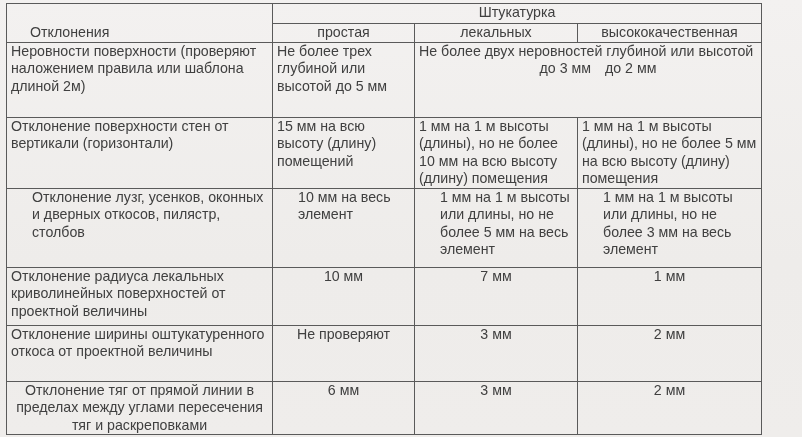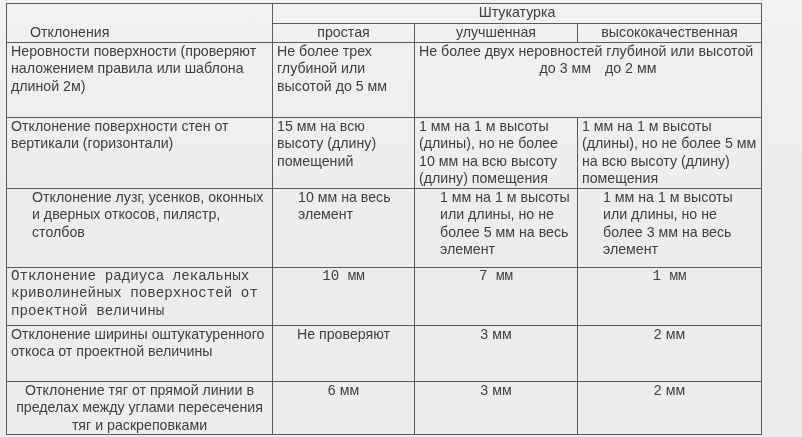--- a/index.html
+++ b/index.html
@@ -17,21 +17,21 @@
   .c3{width:163px;}
   .c4{width:184px;}
   .center{text-align:center;}
   .hdr-top td{height:19px;}
   .hdr-bot td,.hdr-bot th{height:16px;}
   .blank-corner{border-bottom:none;}
   .dev-label{border-top:none;}
   .r1 td{height:74px;}
   .r2 td{height:70px;margin-top:14px;}
   .r3 td{height:78px;padding-left:25px;}
-  .r4 td{height:57px;font-family:Liberation Mono, monospace;}
+  .r4 td{height:57px;}
   .r5 td{height:55px;margin-top:15px;}
   .r6 td{height:52px;text-align:center;}
   .split{display:flex;}
   .split span{display:block;}
 </style>
 </head>
 <body>
 
 <div class="page">
   <table>
@@ -42,21 +42,21 @@
         <col class="c4">
     </colgroup>
     <tbody>
         <tr class="hdr-top">
       <td class="blank-corner"></td>
       <td colspan="3" class="center">Штукатурка</td>
     </tr>
     <tr class="hdr-bot">
       <th class="dev-label" style="text-align:left;padding-left:23px;">Отклонения</th>
       <th class="center">простая</th>
-      <th class="center">улучшенная</th>
+      <th class="center">лекальных</th>
       <th class="center">высококачественная</th>
     </tr>
 
     <tr class="r1">
       <td>Неровности поверхности (проверяют наложением правила или шаблона длиной 2м)</td>
       <td>Не более трех глубиной или высотой до 5 мм</td>
       <td colspan="2">
         <div>Не более двух неровностей глубиной или высотой</div>
         <div class="split">
           <span style="width:172px;padding-left:16px;box-sizing:border-box;text-align:right;">до 3 мм</span>

